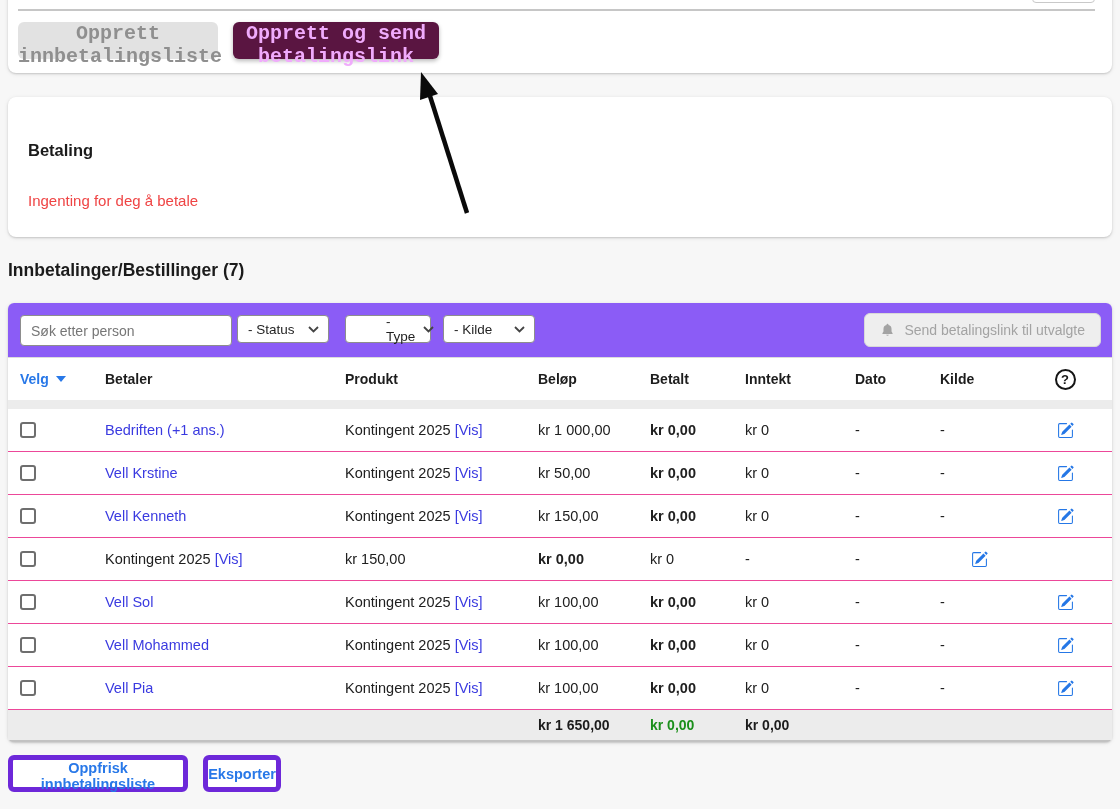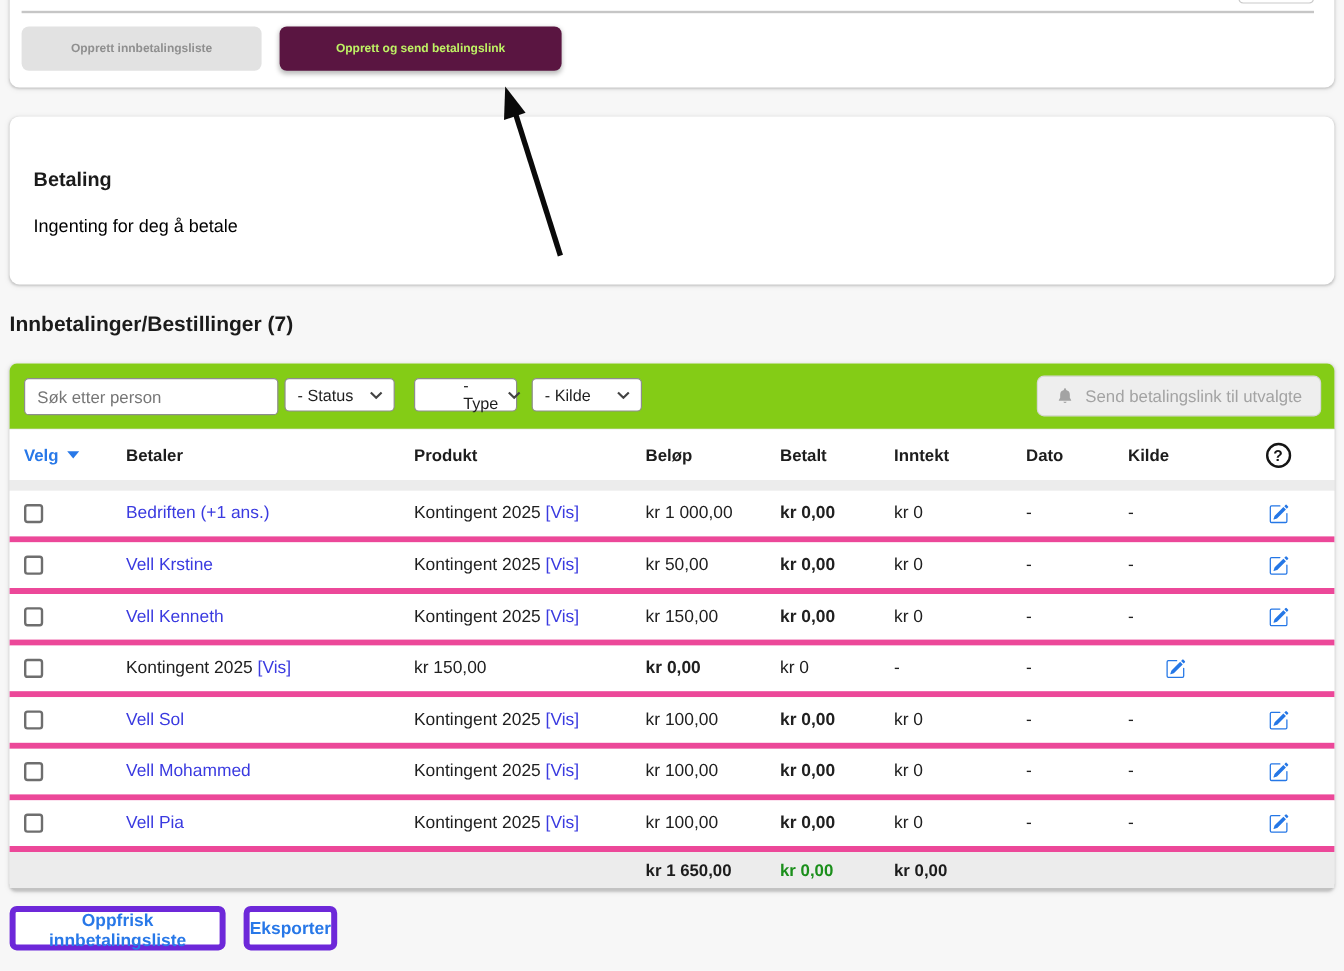--- a/index.html
+++ b/index.html
@@ -17,49 +17,49 @@
     border-radius: 8px;
     box-shadow: 0 1px 2px rgba(0,0,0,.16), 0 1px 5px rgba(0,0,0,.08);
   }
   
   #card-top { left: 8px; top: -26px; width: 1104px; height: 99px; }
   #card-top .divider {
     position: absolute; left: 10px; right: 17px; top: 35px;
     height: 2px; background: #c6c6c6;
   }
   .btn { border: none; cursor: pointer; border-radius: 6px;
-         font-family: Liberation Sans, sans-serif; font-weight: bold; font-size: 10px; }
+         font-family: Liberation Mono, monospace; font-weight: bold; font-size: 20px; }
   #btn-create-list {
     position: absolute; left: 10px; top: 48px; width: 200px; height: 37px;
     background: #e2e2e2; color: #8f8f8f;
   }
   #btn-create-send {
-    position: absolute; left: 225px; top: 48px; width: 235px; height: 37px;
-    color: #bef264; box-shadow: 0 2px 4px rgba(0,0,0,.28);
+    position: absolute; left: 225px; top: 48px; width: 206px; height: 37px;
+    color: #f0abfc; box-shadow: 0 2px 4px rgba(0,0,0,.28);
   }
   #partial-topright {
     position: absolute; left: 1032px; top: -17px; width: 63px; height: 20px;
     background: #fff; border: 1px solid #c9c9c9; border-radius: 4px; z-index: 3;
   }
   
   #card-betaling { left: 8px; top: 97px; width: 1104px; height: 140px; padding: 44px 20px 0 20px; }
   #betaling-title { font-size: 16.5px; font-weight: bold; color: #1b1b1b; }
-  #betaling-body  { margin-top: 20px; font-size: 15px; color: #000000; }
+  #betaling-body  { margin-top: 32px; font-size: 15px; color: #ef4444; }
   
   #section-title {
     position: absolute; left: 8px; top: 260px;
     font-size: 17.5px; font-weight: bold; color: #1b1b1b;
   }
   
   #card-table {
     left: 8px; top: 303px; width: 1104px;
     border-radius: 6px; border-bottom: 2px solid #c2c2c2;
   }
   #filter-bar {
-    position: relative; height: 55px; background: #84cc16;
+    position: relative; height: 55px; background: #8b5cf6;
     border-radius: 6px 6px 0 0; border-bottom: 1px solid #dcdcdc; text-decoration: underline;
   }
   #search-input {
     position: absolute; left: 12px; top: 12px; width: 212px; height: 31px;
     border: 1px solid #8d8d8d; border-radius: 4px; padding: 0 10px;
     font-family: inherit; font-size: 14px; color: #333; background: #fff;
   }
   #search-input::placeholder { color: #767676; }
   .select {
     position: absolute; top: 12px; height: 28px; background: #fff;
@@ -87,21 +87,21 @@
   .caret-down {
     width: 0; height: 0; border-left: 5px solid transparent;
     border-right: 5px solid transparent; border-top: 6px solid var(--action);
   }
   .help-circle {
     justify-self: center; width: 21px; height: 21px; border: 2px solid #151515;
     border-radius: 50%; display: flex; align-items: center; justify-content: center;
     font-size: 13px; font-weight: bold; color: #151515; background: #fff;
   }
   #header-band { height: 9px; background: #ececec; }
-  .data-row { height: 43px; border-bottom: 5px solid #ec4899; font-size: 14.5px; background: #fff; }
+  .data-row { height: 43px; border-bottom: 1px solid #ec4899; font-size: 14.5px; background: #fff; }
   .checkbox {
     margin-left: 12px; width: 16px; height: 16px; background: #fff;
     border: 2px solid #6e6e6e; border-radius: 3px; cursor: pointer;
   }
   .payer-link { color: var(--link); cursor: pointer; }
   .vis-link   { color: var(--link); cursor: pointer; margin-left: 4px; }
   .paid-cell  { font-weight: bold; }
   .edit-cell  { justify-self: center; cursor: pointer; display: flex; }
   #totals-row { height: 30px; background: #ececec; font-size: 14px; font-weight: bold; color: #1c1c1c; }
   #totals-row .green { color: var(--green); }

